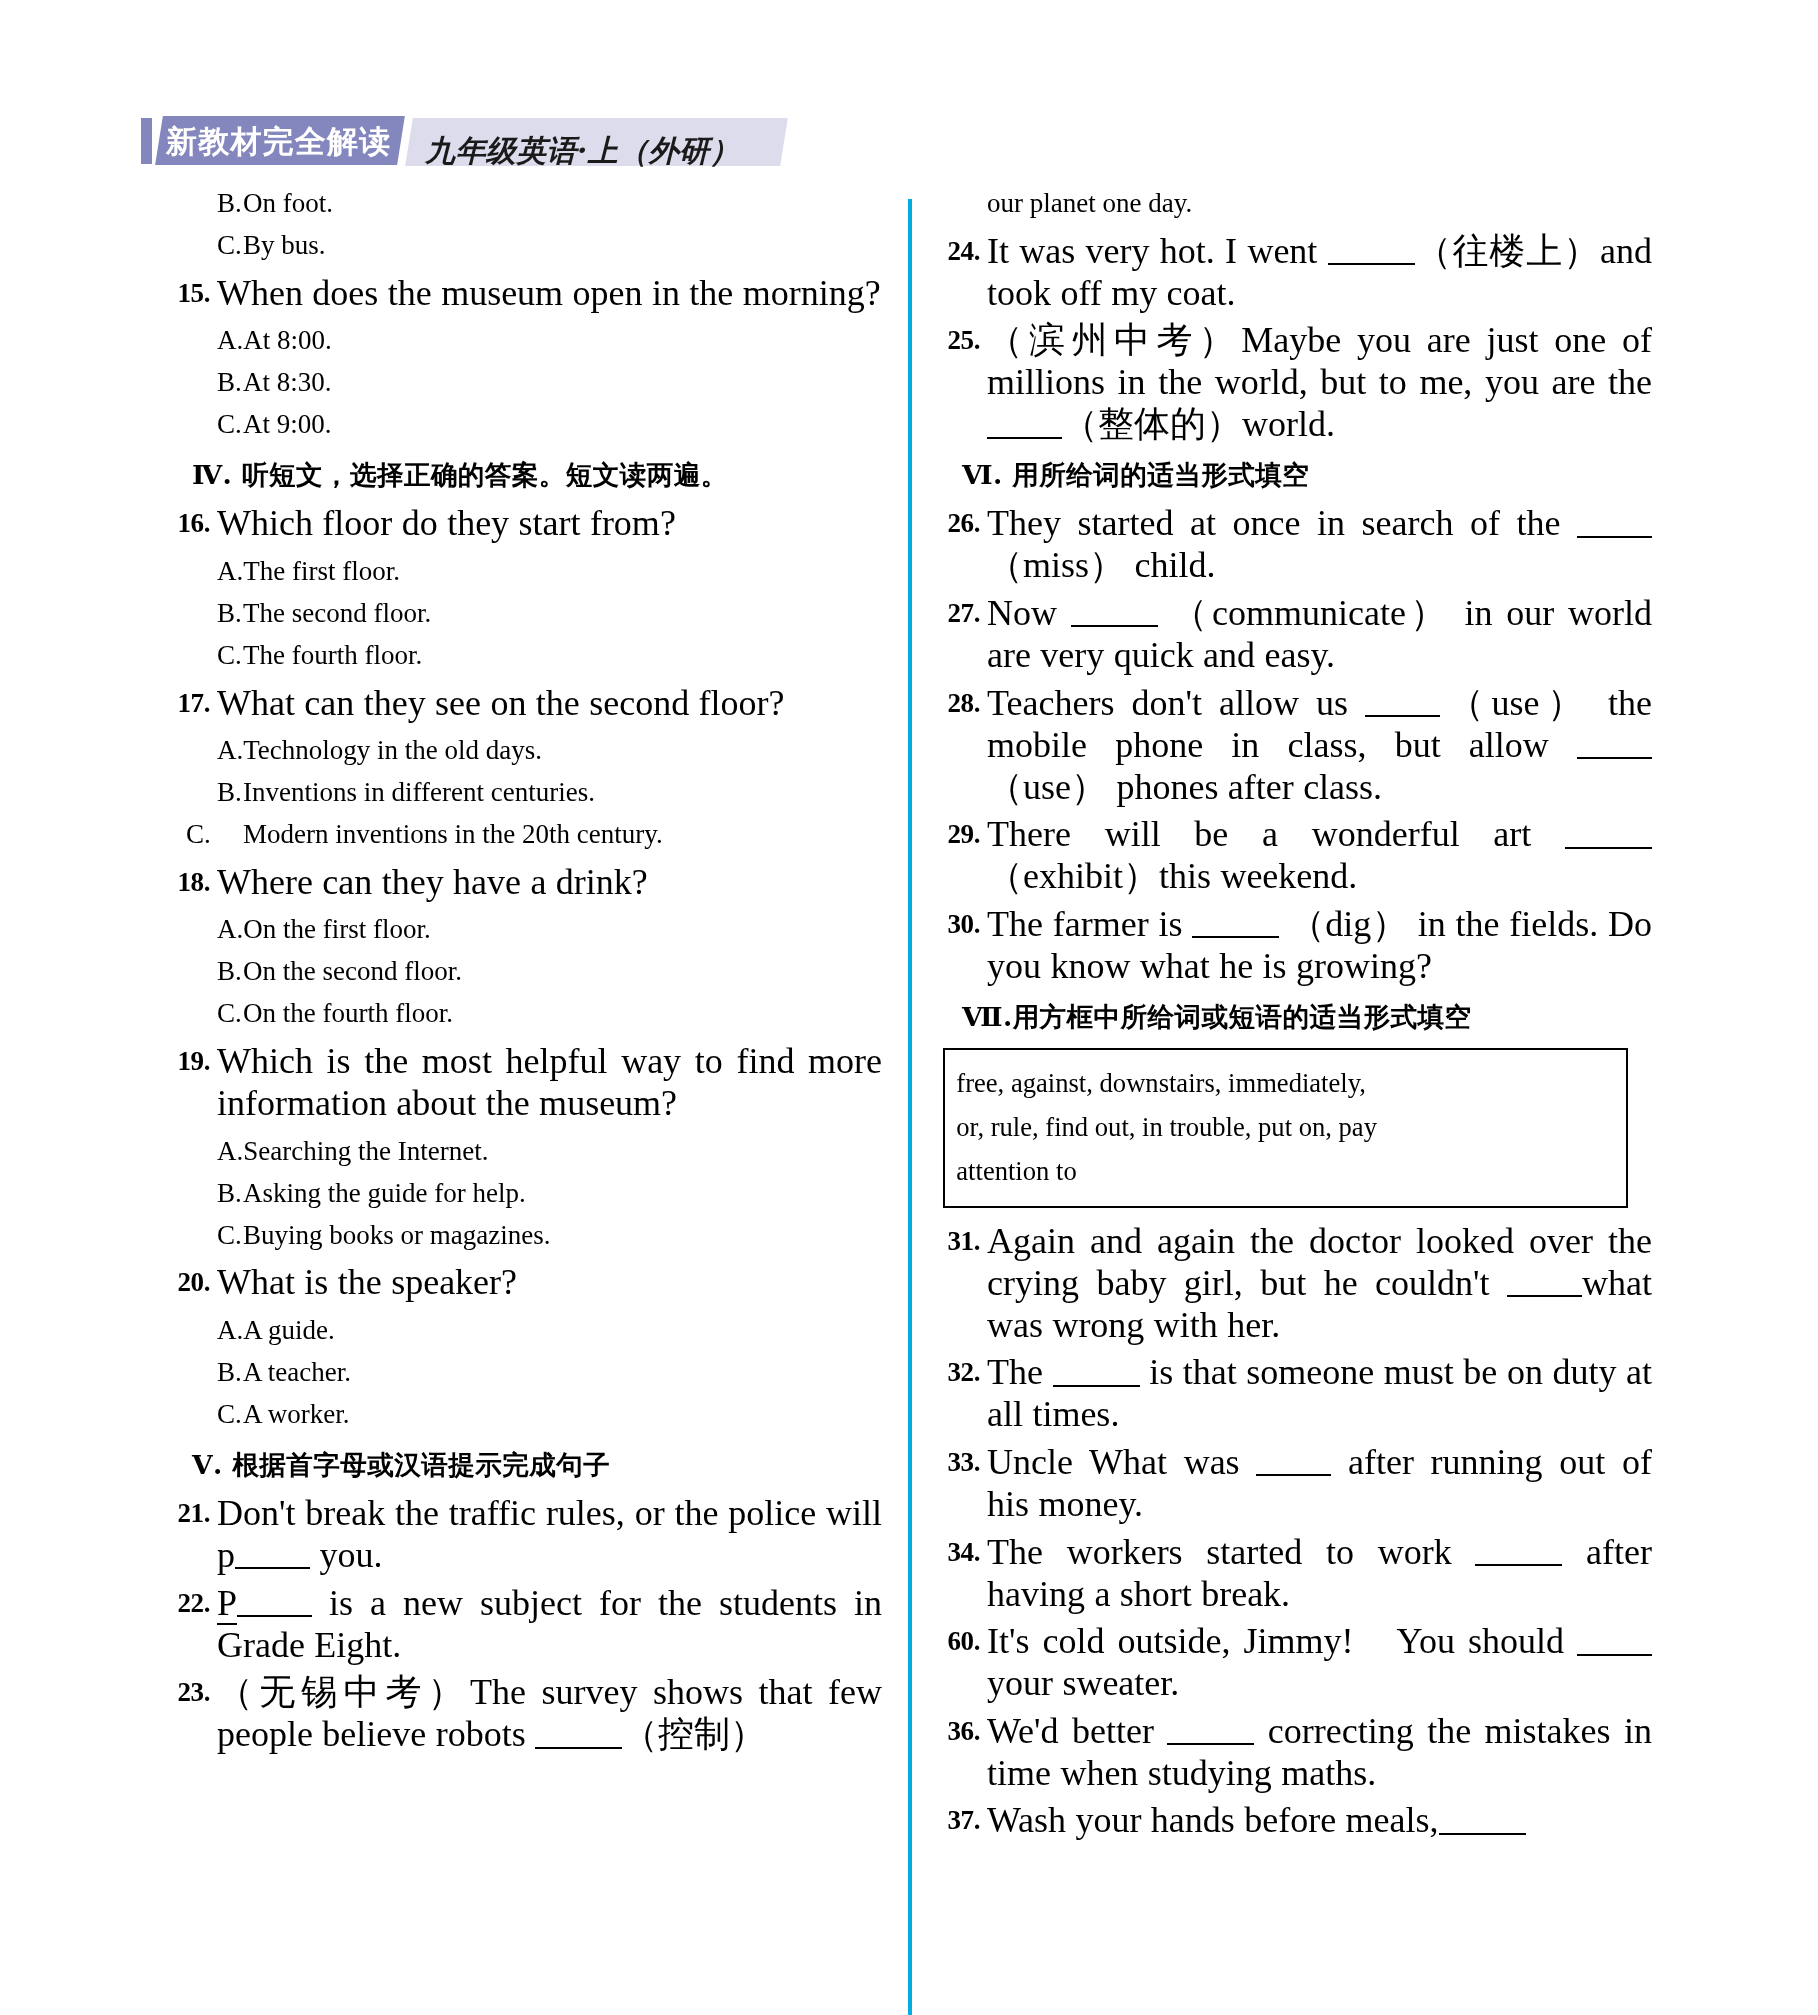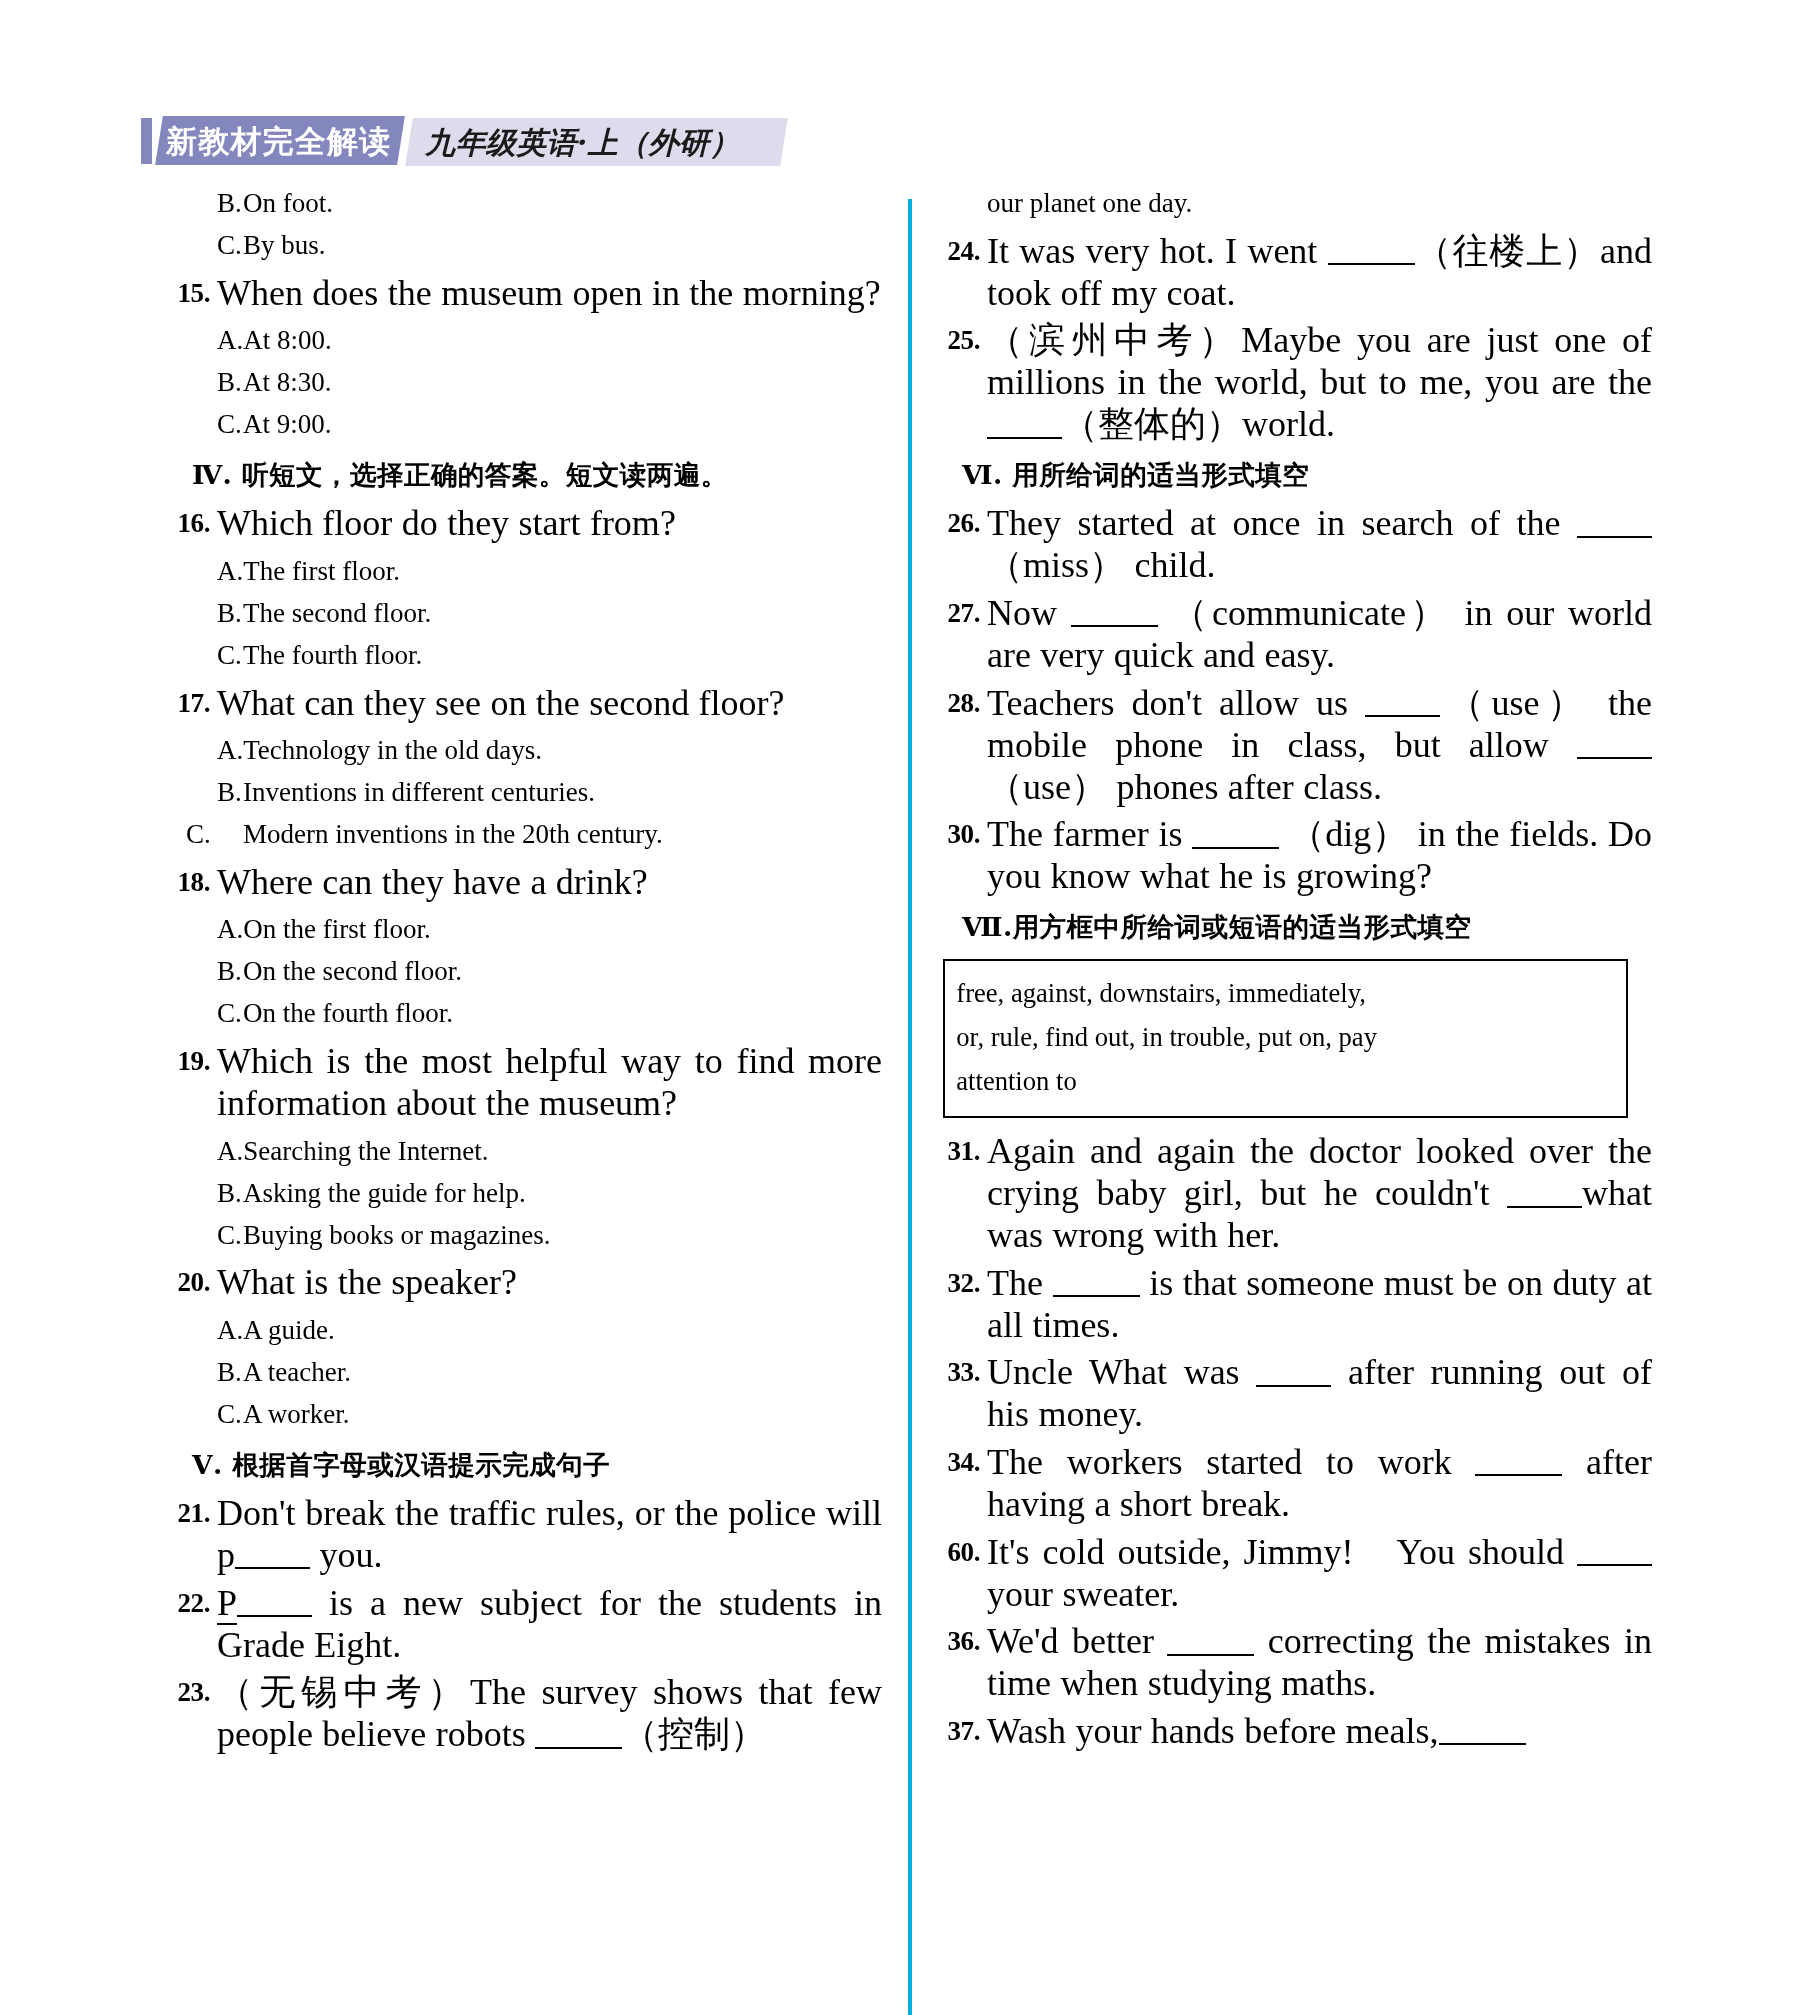--- a/index.html
+++ b/index.html
@@ -65,21 +65,21 @@
     left: 409px;
     top: 8px;
     width: 375px;
     height: 48px;
     background: #dcdcec;
     transform: skewX(-9deg);
   }
   .hdr-strip-text {
     position: absolute;
     left: 425px;
-    top: 11px;
+    top: 19px;
     width: 383px;
     height: 44px;
     line-height: 44px;
     font-family: "DejaVu Serif", "Liberation Serif", serif;
     font-weight: bold;
     font-style: italic;
     font-size: 30px;
     color: #1a1a1a;
     white-space: nowrap;
     letter-spacing: 0.4px;
@@ -371,20 +371,24 @@
             <span>in our world are very quick and easy.</span></div>
     </div>
 
     <div class="q">
       <div class="q-num">28.</div>
       <div class="q-body"><span>Teachers don't allow us</span> <span class="blank w2"></span><span>（use）</span>
             <span>the mobile phone in class, but allow</span> <span class="blank w2"></span><span>（use）</span>
             <span>phones after class.</span></div>
     </div>
 
+    <div class="q">
+      <div class="q-num">29.</div>
+      <div class="q-body"><span>There will be a wonderful art</span> <span class="blank w3"></span> <span>（exhibit）</span><span>this weekend.</span></div>
+    </div>
 
     <div class="q">
       <div class="q-num">30.</div>
       <div class="q-body"><span>The farmer is</span> <span class="blank w3"></span> <span>（dig）</span>
             <span>in the fields. Do you know what he is growing?</span></div>
     </div>
 
     <div class="section-head">
       <span class="sec-body"><span class="sec-roman">Ⅶ.</span><span>用方框中所给词或短语的适当形式填空</span></span>
     </div>

